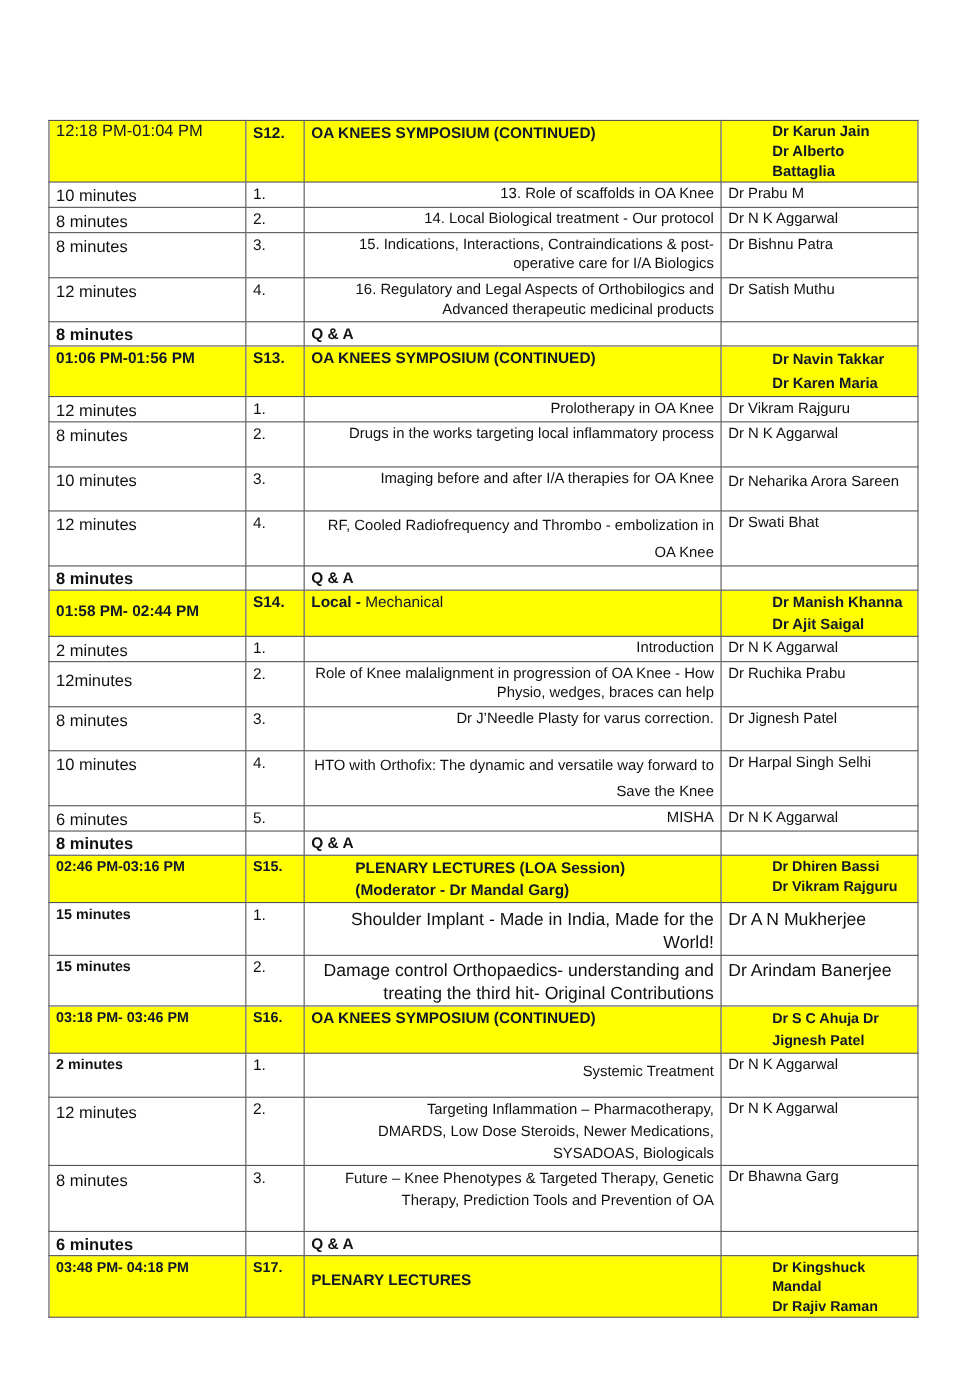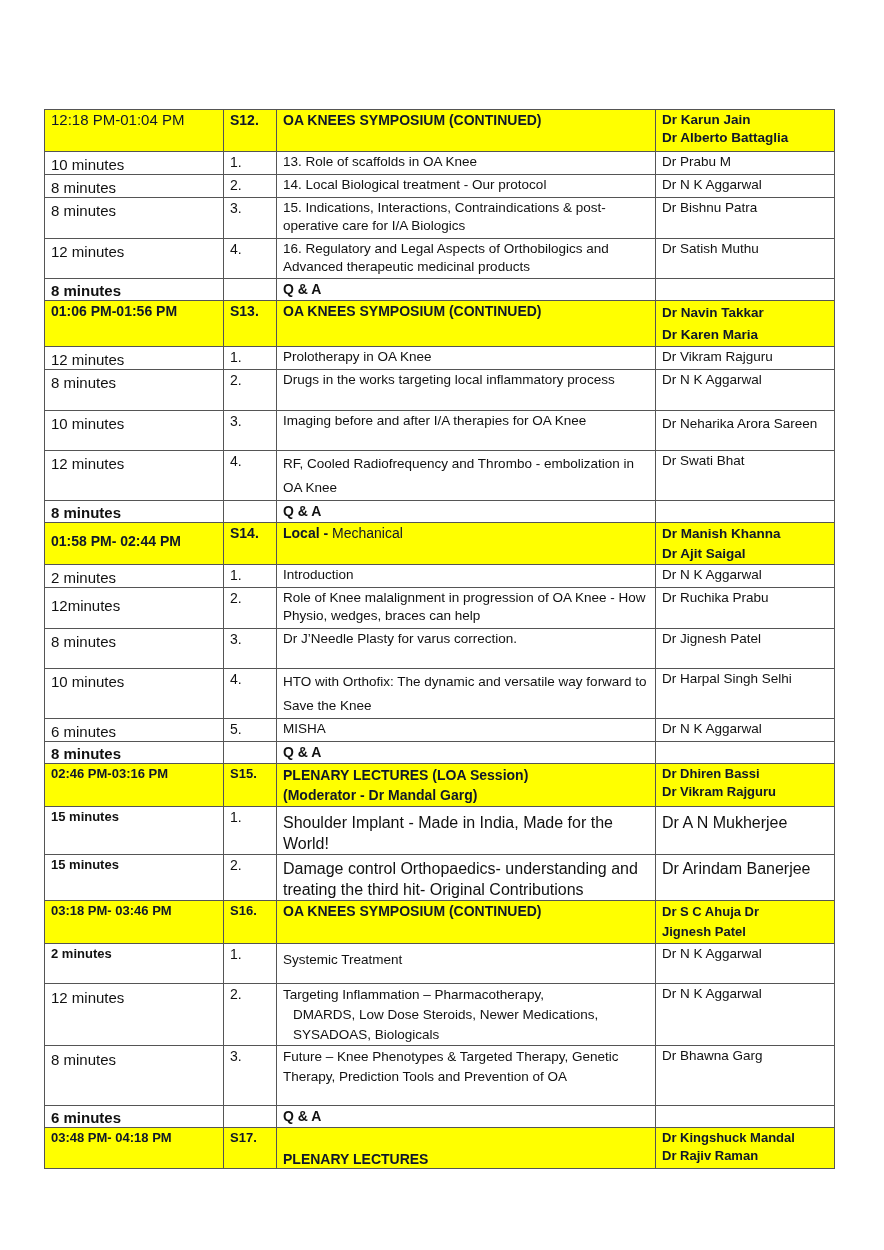--- a/index.html
+++ b/index.html
@@ -10,28 +10,28 @@
     col.c-time { width: 179px; }
     col.c-no { width: 53px; }
     col.c-title { width: 379px; }
     col.c-chair { width: 179px; }
     tr.session td { background: #ffff00; font-weight: bold; color: #0f172a; }
     tr.session td.time { font-size: 14px; }
     tr.session td.time.normal { font-weight: normal; font-size: 15px; }
     tr.session td.chair { font-size: 13.5px; }
     tr.talk td.dur { font-size: 15px; padding-top: 4px; }
     tr.talk td.no { font-size: 14px; }
-    tr.talk td.title { font-size: 13.5px; }
+    tr.talk td.title { font-size: 13.5px; text-align: right; }
     tr.talk td.speaker { font-size: 13.5px; }
     tr.qa td { font-weight: bold; }
     tr.qa td.dur { font-size: 15px; padding-top: 3px; }
     .small td.dur { font-size: 13px !important; font-weight: bold; }
     .big td.title, .big td.speaker { font-size: 16px !important; line-height: 21px; margin-top: 20px; }
     .normal-part { font-weight: normal; }
-    .line { display: block; }
+    .line { display: block; margin-left: 40px; }
     .indent { padding-left: 10px; }
   </style>
 </head>
 <body>
 
 <div class="page">
 <table class="sched">
   <colgroup>
         <col class="c-time">
         <col class="c-no">
@@ -227,21 +227,21 @@
     <tr class="qa" style="height:22px">
       <td class="dur">6 minutes</td>
       <td></td>
       <td>Q &amp; A</td>
       <td></td>
     </tr>
 
     <tr class="session" style="height:40px">
       <td class="time" style="font-size:13px">03:48 PM- 04:18 PM</td>
       <td class="code" style="font-size:13px">S17.</td>
-      <td class="title" style="padding-top:22px">PLENARY LECTURES</td>
+      <td class="title" style="padding-top:12px">PLENARY LECTURES</td>
       <td class="chair" style="font-size:13px">
         <span class="line">Dr Kingshuck Mandal</span>
         <span class="line">Dr Rajiv Raman</span>
       </td>
     </tr>
   </tbody>
 </table>
 </div>
 
 </body></html>

